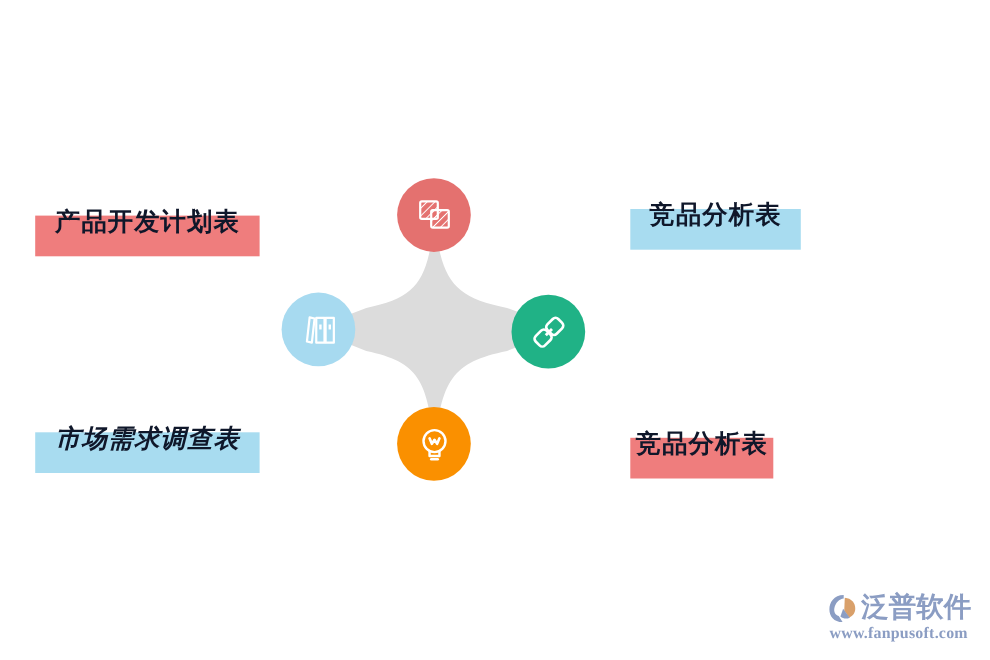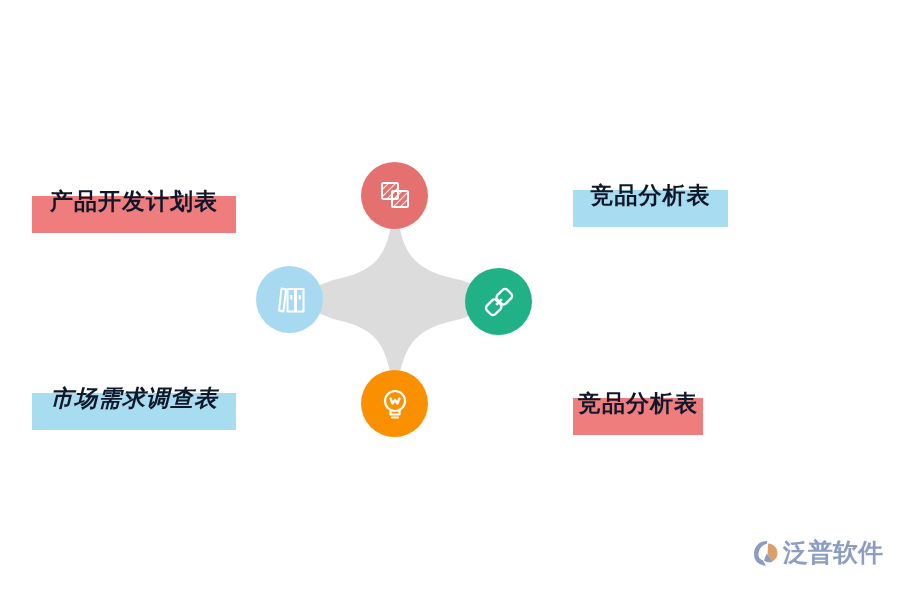--- a/index.html
+++ b/index.html
@@ -237,15 +237,16 @@
     <div class="logo-row">
       <span class="logo-mark">
         <svg width="30" height="28" viewBox="0 0 30 28">
           <path d="M14 2 C 5 2, 1 9, 1 15 C 1 21, 5 26.5, 13 26.5 L 9.5 21 C 6 20, 5 17, 5.5 14 C 6.5 8.5, 10 5.5, 14 5 Z" fill="#8b9dc3"></path>
           <path d="M15 4.5 C 21 5, 24.5 9, 24.5 14.5 C 24.5 18, 22.5 21, 19 22.5 L 14.5 16 Z" fill="#d9a06a"></path>
           <path d="M13.5 14.5 L19.5 22.5 C 16.5 24, 13.5 23.5, 11 21.5 Z" fill="#8b9dc3"></path>
         </svg>
       </span>
       <span class="logo-word">泛普软件</span>
     </div>
+    <div class="logo-url">www.fanpusoft.com</div>
   </div>
 
 </div>
 
 </body></html>

